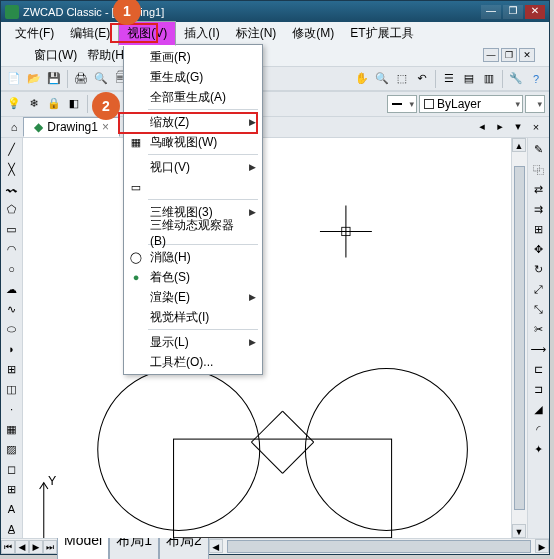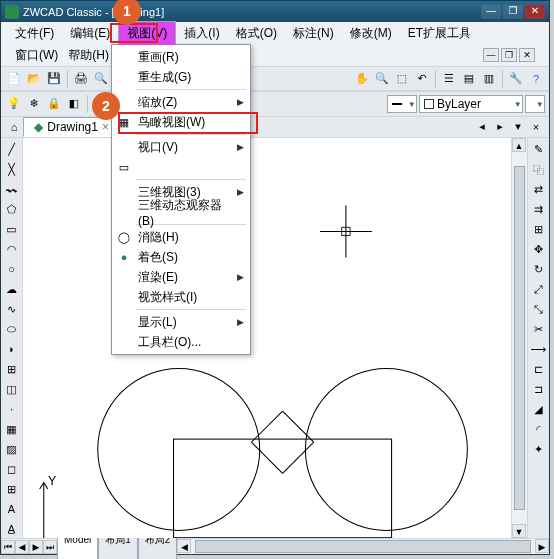--- a/index.html
+++ b/index.html
@@ -27,27 +27,27 @@
   .vtoolbar { width:22px; background:#e6eaee; border-right:1px solid #cfd6dc; display:flex; flex-direction:column; align-items:center; padding-top:2px; gap:2px; }
   .vtoolbar.right { border-left:1px solid #cfd6dc; border-right:none; }
   .vbtn { width:18px; height:18px; display:flex; align-items:center; justify-content:center; cursor:pointer; font-size:11px; }
   .canvas { flex:1; position:relative; background:#fff; overflow:hidden; }
   svg.drawing { position:absolute; inset:0; }
   .scroll-v { width:16px; background:#eef0f2; border-left:1px solid #cfd6dc; display:flex; flex-direction:column; }
   .scroll-v .thumb { flex:1; margin:14px 2px; background:#cfd6dc; border:1px solid #9ab; }
   .scroll-v .arrow, .scroll-h .arrow { height:14px; width:14px; font-size:9px; text-align:center; line-height:14px; background:#e6eaee; border:1px solid #c0c8ce; cursor:pointer; }
   .scroll-h-row { height:16px; display:flex; background:#eef0f2; border-top:1px solid #cfd6dc; }
   .tabswitch { display:flex; align-items:center; }
-  .tabswitch .tab { padding:0 6px; border:1px solid #9ab; background:#e6eaee; height:28px; line-height:12px; font-size:10px; cursor:pointer; }
+  .tabswitch .tab { padding:0 6px; border:1px solid #9ab; background:#e6eaee; height:28px; line-height:12px; font-size:14px; cursor:pointer; }
   .tabswitch .tab.active { background:#fff; }
   .tabswitch .navbtn { width:14px; height:14px; border:1px solid #c0c8ce; background:#e6eaee; font-size:9px; text-align:center; line-height:12px; cursor:pointer; }
   .scroll-h { flex:1; display:flex; }
   .scroll-h .track { flex:1; position:relative; }
   .scroll-h .thumb { position:absolute; left:4px; right:4px; top:1px; bottom:1px; background:#cfd6dc; border:1px solid #9ab; }
-  .dropdown { position:absolute; top:22px; left:110px; width:140px; background:#fff; border:1px solid #8a98a4; box-shadow:2px 2px 5px rgba(0,0,0,.25); z-index:25; padding:2px 0; }
+  .dropdown { position:absolute; top:22px; left:122px; width:140px; background:#fff; border:1px solid #8a98a4; box-shadow:2px 2px 5px rgba(0,0,0,.25); z-index:25; padding:2px 0; }
   .dropdown .row { display:flex; align-items:center; height:20px; padding:0 22px 0 26px; position:relative; cursor:pointer; }
   .dropdown .row .ic { position:absolute; left:4px; width:16px; height:16px; display:flex; align-items:center; justify-content:center; font-size:11px; }
   .dropdown .row .arrow { position:absolute; right:6px; font-size:9px; color:#333; }
   .dropdown .divsep { height:1px; background:#cfd6dc; margin:2px 4px 2px 24px; }
   .annot-box { position:absolute; border:2px solid #d22; pointer-events:none; z-index:40; }
   .annot-badge { position:absolute; width:28px; height:28px; border-radius:50%; background:#e0602c; color:#fff; font-weight:bold; display:flex; align-items:center; justify-content:center; z-index:45; font-size:14px; pointer-events:none; }
   .layer-swatch { width:10px; height:10px; display:inline-block; background:#fff; border:1px solid #333; margin-right:3px; }
   .flex1{flex:1;}
   .doc-win-btns{margin-left:auto;display:flex;gap:2px;}
   .doc-win-btn{width:16px;height:14px;border:1px solid #9ab;background:#e6eaee;font-size:9px;text-align:center;line-height:12px;cursor:pointer;}
@@ -65,32 +65,34 @@
       <div class="winbtn">❐</div>
       <div class="winbtn close">✕</div>
     </div>
   </div>
 
   <div class="menubar">
     <div class="menuitem">文件(F)</div>
     <div class="menuitem">编辑(E)</div>
     <div class="menuitem open">视图(V)</div>
     <div class="menuitem">插入(I)</div>
-    <div class="menuitem">格式(O)</div>
     <div class="menuitem">标注(N)</div>
     <div class="menuitem">修改(M)</div>
     <div class="menuitem">ET扩展工具</div>
 
     <div class="dropdown">
       <div class="row">
           <span>重画(R)</span>
         </div>
       <div class="row">
           <span>重生成(G)</span>
         </div>
+      <div class="row">
+          <span>全部重生成(A)</span>
+        </div>
       <div class="divsep"></div>
       <div class="row">
           <span>缩放(Z)</span>
           <span class="arrow">▶</span>
         </div>
       <div class="row">
           <span class="ic">▦</span>
           <span>鸟瞰视图(W)</span>
         </div>
       <div class="divsep"></div>
@@ -130,21 +132,21 @@
           <span>显示(L)</span>
           <span class="arrow">▶</span>
         </div>
       <div class="row">
           <span>工具栏(O)...</span>
         </div>
     </div>
   </div>
 
   <div class="menubar2">
-    <div class="menuitem" style="padding:2px 0;">窗口(W)</div>
+    <div class="menuitem" style="padding:2px 0;margin-left:19px;">窗口(W)</div>
     <div class="menuitem" style="padding:2px 0;">帮助(H)</div>
     <div class="doc-win-btns">
       <div class="doc-win-btn">—</div>
       <div class="doc-win-btn">❐</div>
       <div class="doc-win-btn">✕</div>
     </div>
   </div>
 
   <div class="toolbar-row">
     <div class="tbtn">📄</div>

